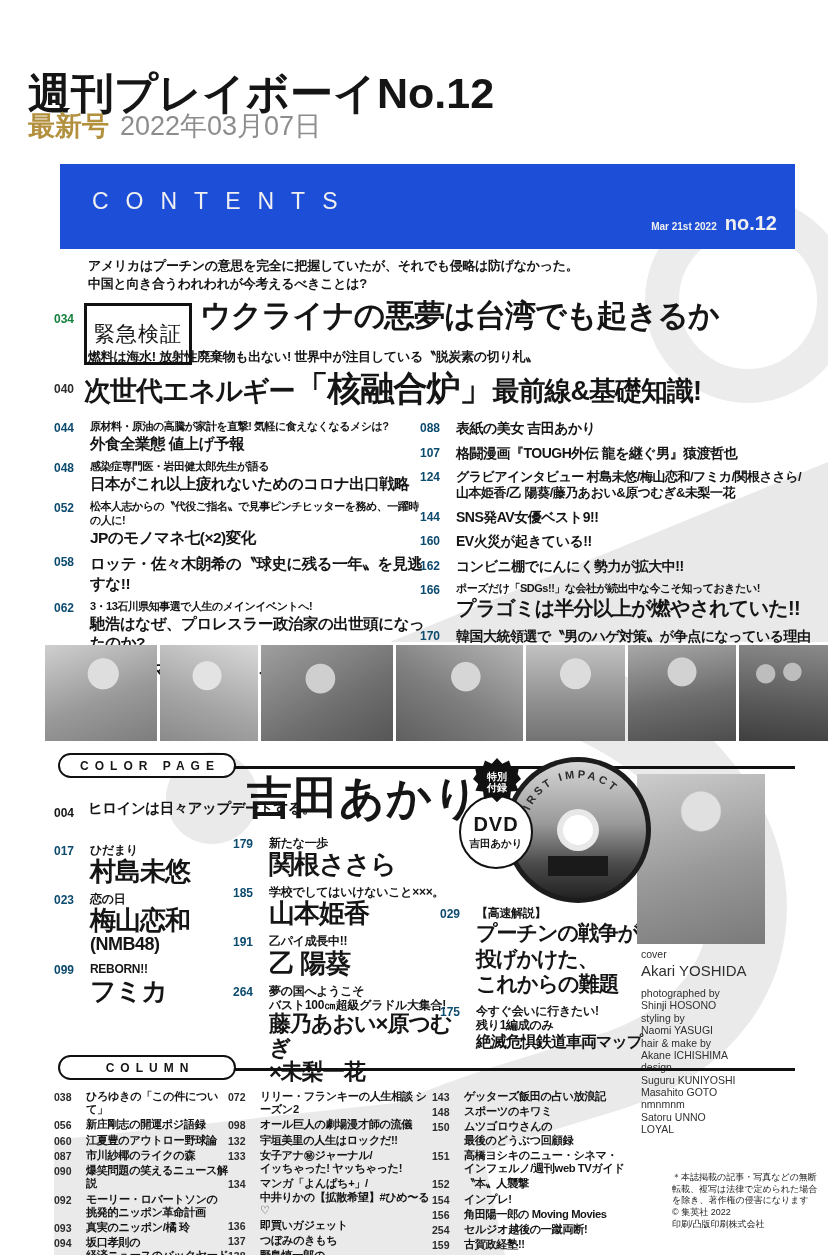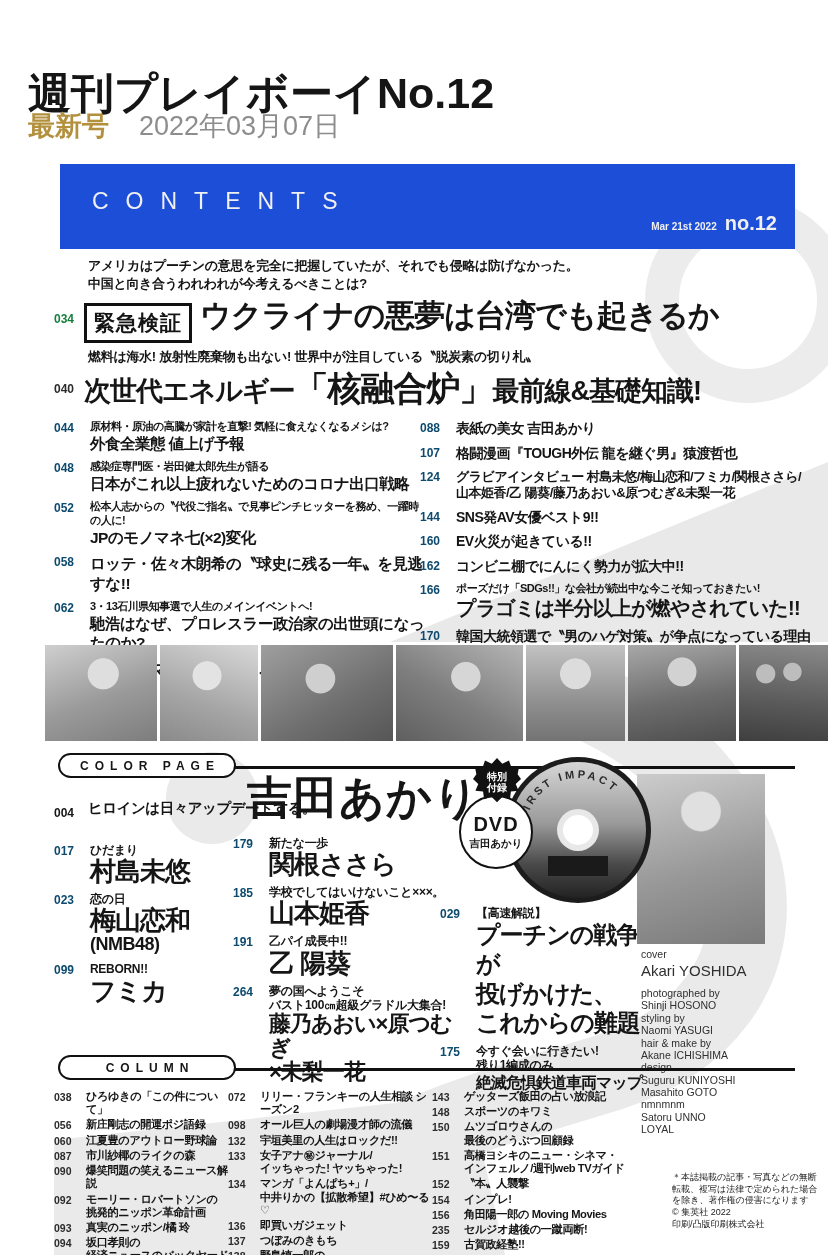--- a/index.html
+++ b/index.html
@@ -4,36 +4,36 @@
 <style>
   html,body{margin:0;padding:0;background:#ffffff;}
   #page{position:relative;width:828px;height:1255px;background:#ffffff;overflow:hidden;
         font-family:"Liberation Sans","DejaVu Sans",sans-serif;color:#151515;}
   [data-bind]{white-space:pre-line;}
   #bg-decor{position:absolute;left:0;top:0;z-index:0;}
   .layer{position:absolute;z-index:1;}
 
   
   #site-title{position:absolute;left:28px;top:36px;font-size:43px;font-weight:900;letter-spacing:0;z-index:1;}
-  #site-subrow{position:absolute;left:28px;top:108px;display:flex;gap:30px;align-items:baseline;z-index:1;}
+  #site-subrow{position:absolute;left:28px;top:108px;display:flex;gap:11px;align-items:baseline;z-index:1;}
   #badge{font-size:27px;font-weight:800;color:#b3903e;}
   #issue-date{font-size:27px;color:#8d8d8d;}
 
   
   #contents-bar{position:absolute;left:60px;top:164px;width:735px;height:85px;background:#1d4ed8;z-index:2;}
   #contents-title{position:absolute;left:32px;top:24px;color:#f0f0f0;font-size:23px;letter-spacing:17px;font-weight:400;}
   #bar-right{position:absolute;right:18px;bottom:14px;display:flex;align-items:baseline;gap:8px;color:#f0f0f0;}
   #bar-date{font-size:10px;font-weight:700;}
   #bar-issue{font-size:20px;font-weight:700;}
 
   
   .kicker{font-size:13px;font-weight:700;line-height:1.4;letter-spacing:-0.3px;}
   #feat1-kicker{left:88px;top:257px;}
   #feat1-pg{left:54px;top:312px;font-size:12px;font-weight:700;color:#15803d;}
-  #feat1-tag{left:84px;top:303px;border:3px solid #111;font-size:21px;font-weight:700;padding:3px 7px;letter-spacing:1px;}
+  #feat1-tag{left:84px;top:303px;border:3px solid #111;font-size:21px;font-weight:400;padding:14px 7px;letter-spacing:1px;}
   #feat1-title{left:200px;top:295px;font-size:31px;font-weight:900;letter-spacing:-1px;}
   #feat2-kicker{left:88px;top:348px;}
   #feat2-pg{left:54px;top:382px;font-size:12px;font-weight:700;color:#2b2b2b;}
   #feat2-title{left:84px;top:366px;font-weight:900;letter-spacing:-1px;}
   #feat2-title .t-pre,#feat2-title .t-post{font-size:27px;}
   #feat2-title .t-em{font-size:34px;}
 
   
   #toc-left{left:54px;top:420px;width:372px;}
   #toc-right{left:420px;top:420px;width:392px;}
@@ -72,21 +72,21 @@
   #cp-lead-title{left:247px;top:768px;font-size:45px;font-weight:900;letter-spacing:1px;}
   #cp-col1{left:54px;top:843px;width:182px;}
   #cp-col2{left:233px;top:836px;width:222px;}
   #cp-col3{left:440px;top:906px;width:205px;}
   .cp-item{display:grid;grid-template-columns:33px auto;column-gap:3px;margin-bottom:7px;}
   .cp-sub{display:block;font-size:12px;font-weight:800;line-height:1.18;letter-spacing:-0.3px;}
   .cp-ttl{display:block;font-size:26px;font-weight:900;line-height:1.08;letter-spacing:-1px;}
   .cp-ttl.md{font-size:22px;}
   .cp-note{display:block;font-size:18px;font-weight:900;letter-spacing:-0.5px;}
   .cp-note:empty{display:none;}
-  #cp-col3 .cp-ttl{font-size:24px;line-height:1.22;}
+  #cp-col3 .cp-ttl{font-size:21px;line-height:1.22;}
   #cp-col3 .cp-item.small .cp-ttl{font-size:16px;}
 
   
   #dvd-disc{position:absolute;left:504px;top:756px;z-index:2;}
   #dvd-circle{position:absolute;left:459px;top:795px;width:70px;height:70px;border:2px solid #111;border-radius:50%;
               background:#fff;z-index:3;display:flex;flex-direction:column;align-items:center;justify-content:center;gap:1px;}
   #dvd-label{font-size:20px;font-weight:800;letter-spacing:1px;}
   #dvd-name{font-size:10.5px;font-weight:800;}
   #dvd-badge{position:absolute;left:473px;top:758px;width:48px;height:48px;background:#111;color:#fff;z-index:4;
              display:flex;align-items:center;justify-content:center;text-align:center;font-size:10px;font-weight:800;line-height:1.15;
@@ -487,21 +487,21 @@
       </div>
     <div class="col-item">
         <span class="col-pg" data-bind="column.col3.5.page">154</span>
         <span class="col-ttl" data-bind="column.col3.5.title">インプレ!</span>
       </div>
     <div class="col-item">
         <span class="col-pg" data-bind="column.col3.6.page">156</span>
         <span class="col-ttl" data-bind="column.col3.6.title">角田陽一郎の Moving Movies</span>
       </div>
     <div class="col-item">
-        <span class="col-pg" data-bind="column.col3.7.page">235</span>
+        <span class="col-pg" data-bind="column.col3.7.page">254</span>
         <span class="col-ttl" data-bind="column.col3.7.title">セルジオ越後の一蹴両断!</span>
       </div>
     <div class="col-item">
         <span class="col-pg" data-bind="column.col3.8.page">159</span>
         <span class="col-ttl" data-bind="column.col3.8.title">古賀政経塾!!</span>
       </div>
   </div>
 
   <div class="layer" id="footnote" data-bind="footnote">＊本誌掲載の記事・写真などの無断
 転載、複写は法律で定められた場合

